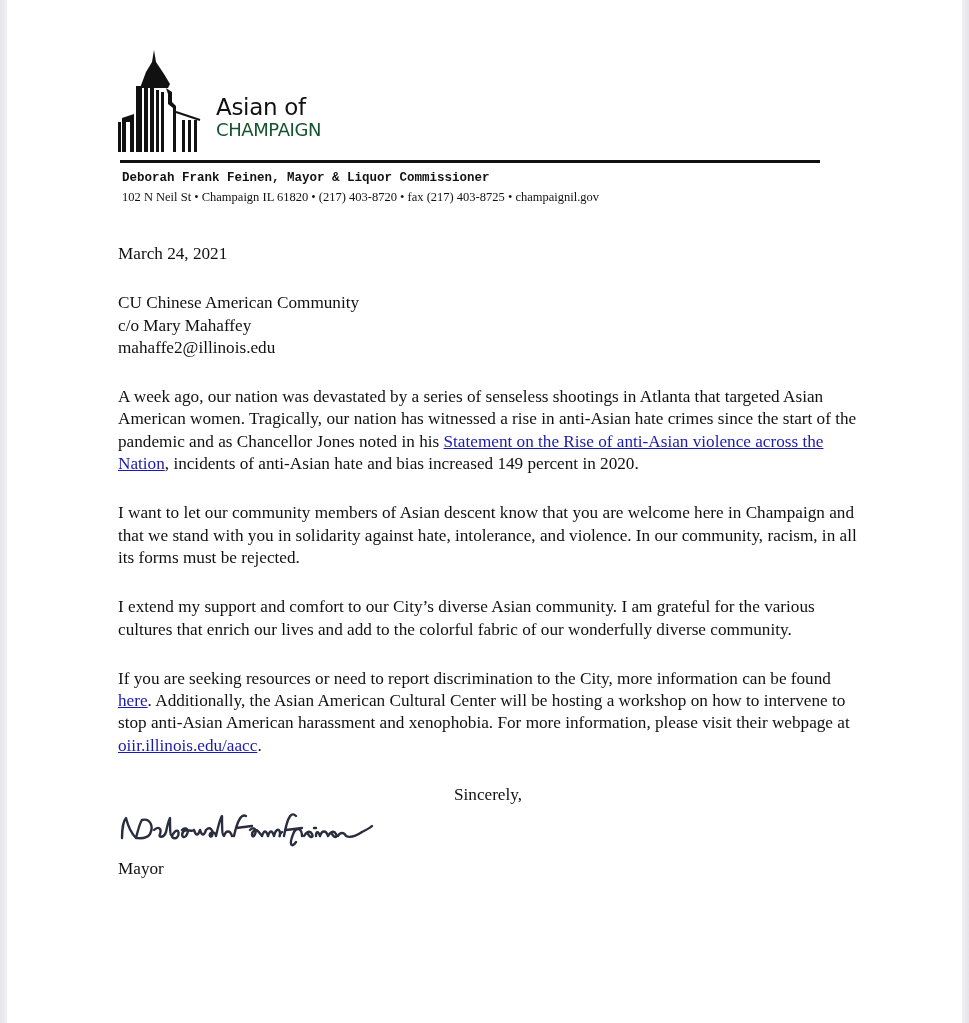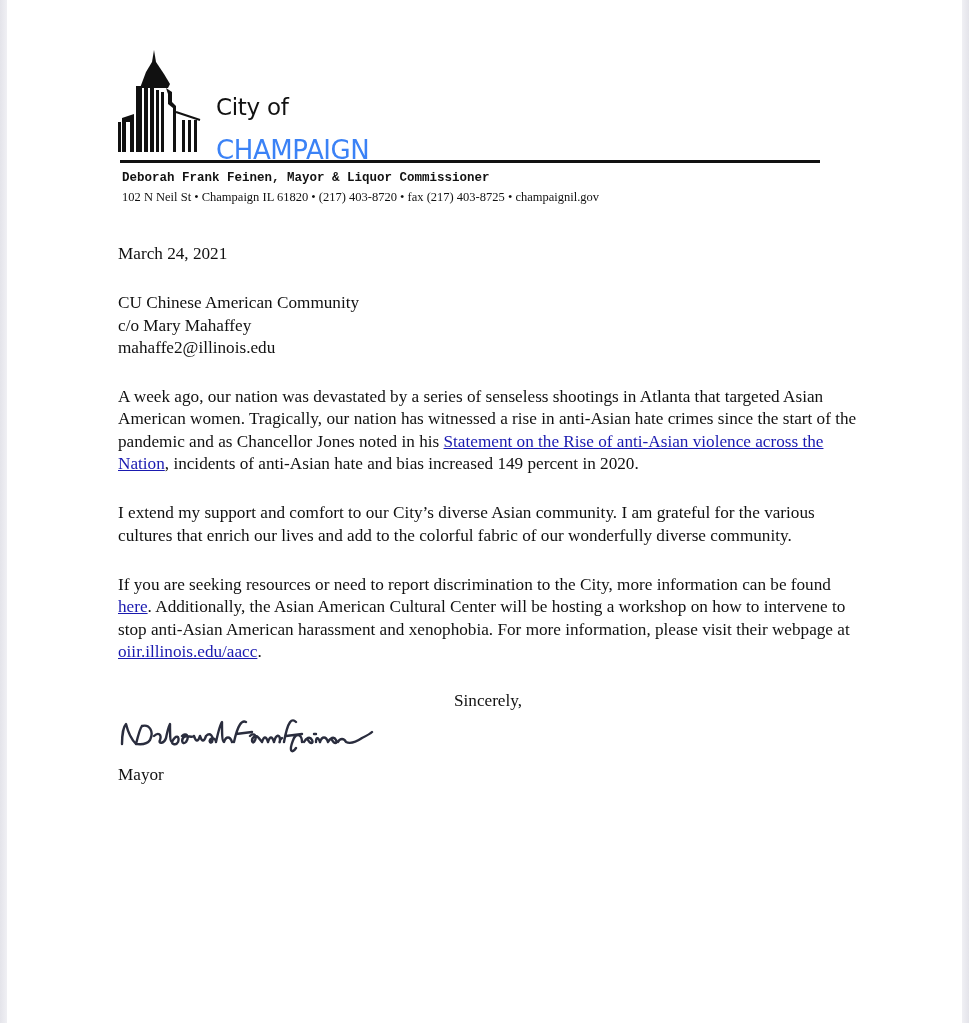--- a/index.html
+++ b/index.html
@@ -20,21 +20,21 @@
   .letterhead { position:absolute; left:118px; top:50px; width:702px; }
   .logo { position:absolute; left:0; top:0; width:100px; height:102px; }
   .logo svg { width:100%; height:100%; display:block; }
   .logo-text { position:absolute; left:98px; top:46px; line-height:1; }
   .city-of {
     font-family:"DejaVu Sans", "Liberation Sans", sans-serif;
     font-size:23px; color:#111; letter-spacing:-0.3px; display:block;
   }
   .champaign {
     font-family:"DejaVu Sans", "Liberation Sans", sans-serif;
-    font-size:26px; color:#3b82f6; letter-spacing:-0.4px; display:block; margin-top:18px;
+    font-size:18px; color:#14532d; letter-spacing:-0.4px; display:block; margin-top:2px;
   }
   .rule {
     position:absolute; left:2px; top:110px; width:700px; height:3px; background:#111;
   }
   .head-name {
     position:absolute; left:4px; top:121px;
     font-family:Liberation Mono, monospace; font-weight:bold;
     font-size:12.5px; color:#111;
   }
   .head-address {
@@ -83,40 +83,41 @@
 
       <rect x="64" y="70" width="3" height="32" fill="#111"></rect>
       <rect x="70" y="70" width="3" height="32" fill="#111"></rect>
       <rect x="76" y="70" width="3" height="32" fill="#111"></rect>
 
       <path d="M4,68 L16,64 L16,102 L12,102 L12,72 L8,72 L8,102 L4,102 Z" fill="#111"></path>
       <rect x="0" y="72" width="3" height="30" fill="#111"></rect>
     </svg>
   </div>
   <div class="logo-text">
-    <span class="city-of">City of</span>
+    <span class="city-of">Asian of</span>
     <span class="champaign">CHAMPAIGN</span>
   </div>
   <div class="rule"></div>
   <div class="head-name">Deborah Frank Feinen, Mayor &amp; Liquor Commissioner</div>
   <div class="head-address">102 N Neil St • Champaign IL 61820 • (217) 403-8720 • fax (217) 403-8725 • champaignil.gov</div>
 </header>
 
 <main class="letter">
   <p class="date">March 24, 2021</p>
 
   <div class="recipient" style="margin-top:27px;">
     <p>CU Chinese American Community</p>
     <p>c/o Mary Mahaffey</p>
     <p>mahaffe2@illinois.edu</p>
   </div>
 
 
   <p class="para"><span>A week ago, our nation was devastated by a series of senseless shootings in Atlanta that targeted Asian American women.  Tragically, our nation has witnessed a rise in anti-Asian hate crimes since the start of the pandemic and as Chancellor Jones noted in his </span><a class="link" href="#">Statement on the Rise of anti-Asian violence across the Nation</a><span>, incidents of anti-Asian hate and bias increased 149 percent in 2020.</span></p>
 
+  <p class="para">I want to let our community members of Asian descent know that you are welcome here in Champaign and that we stand with you in solidarity against hate, intolerance, and violence.  In our community, racism, in all its forms must be rejected.</p>
 
   <p class="para">I extend my support and comfort to our City’s diverse Asian community. I am grateful for the various cultures that enrich our lives and add to the colorful fabric of our wonderfully diverse community.</p>
 
   <p class="para"><span>If you are seeking resources or need to report discrimination to the City, more information can be found </span><a class="link" href="#">here</a><span>. Additionally, the Asian American Cultural Center will be hosting a workshop on how to intervene to stop anti-Asian American harassment and xenophobia. For more information, please visit their webpage at </span><a class="link" href="#">oiir.illinois.edu/aacc</a><span>.</span></p>
 
   <p class="closing">Sincerely,</p>
 
   <div class="signature">
     <svg viewBox="0 0 260 42" xmlns="http://www.w3.org/2000/svg">
       <path d="M6,30 C6,20 8,12 10,10 C12,18 16,26 20,30 C22,22 24,14 26,12

